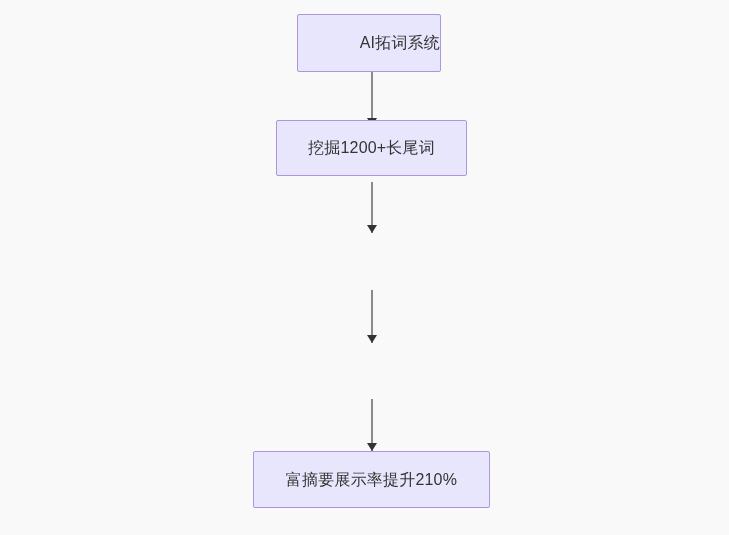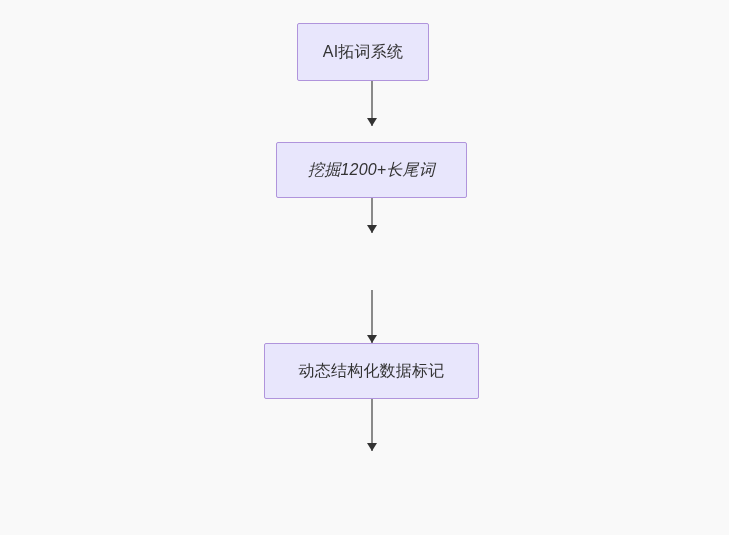--- a/index.html
+++ b/index.html
@@ -77,27 +77,27 @@
   <div class="edge" style="left:371px; top:290px;">
     <div class="edge-line" style="height:53px;"></div>
     <div class="edge-arrow" style="top:45px;"></div>
   </div>
 
   <div class="edge" style="left:371px; top:399px;">
     <div class="edge-line" style="height:52px;"></div>
     <div class="edge-arrow" style="top:44px;"></div>
   </div>
 
-  <div class="node" style="left:297px; top:23px; width:132px; height:58px;">
+  <div class="node" style="left:297px; top:14px; width:144px; height:58px;justify-content:flex-end;">
     <span class="node-label">AI拓词系统</span>
   </div>
 
-  <div class="node" style="left:276px; top:142px; width:191px; height:56px;font-style:italic;">
+  <div class="node" style="left:276px; top:120px; width:191px; height:56px;">
     <span class="node-label">挖掘1200+长尾词</span>
   </div>
 
 
-  <div class="node" style="left:264px; top:343px; width:215px; height:56px;">
-    <span class="node-label">动态结构化数据标记</span>
+
+  <div class="node" style="left:253px; top:451px; width:237px; height:57px;">
+    <span class="node-label">富摘要展示率提升210%</span>
   </div>
-
 
 </div>
 
 </body></html>

